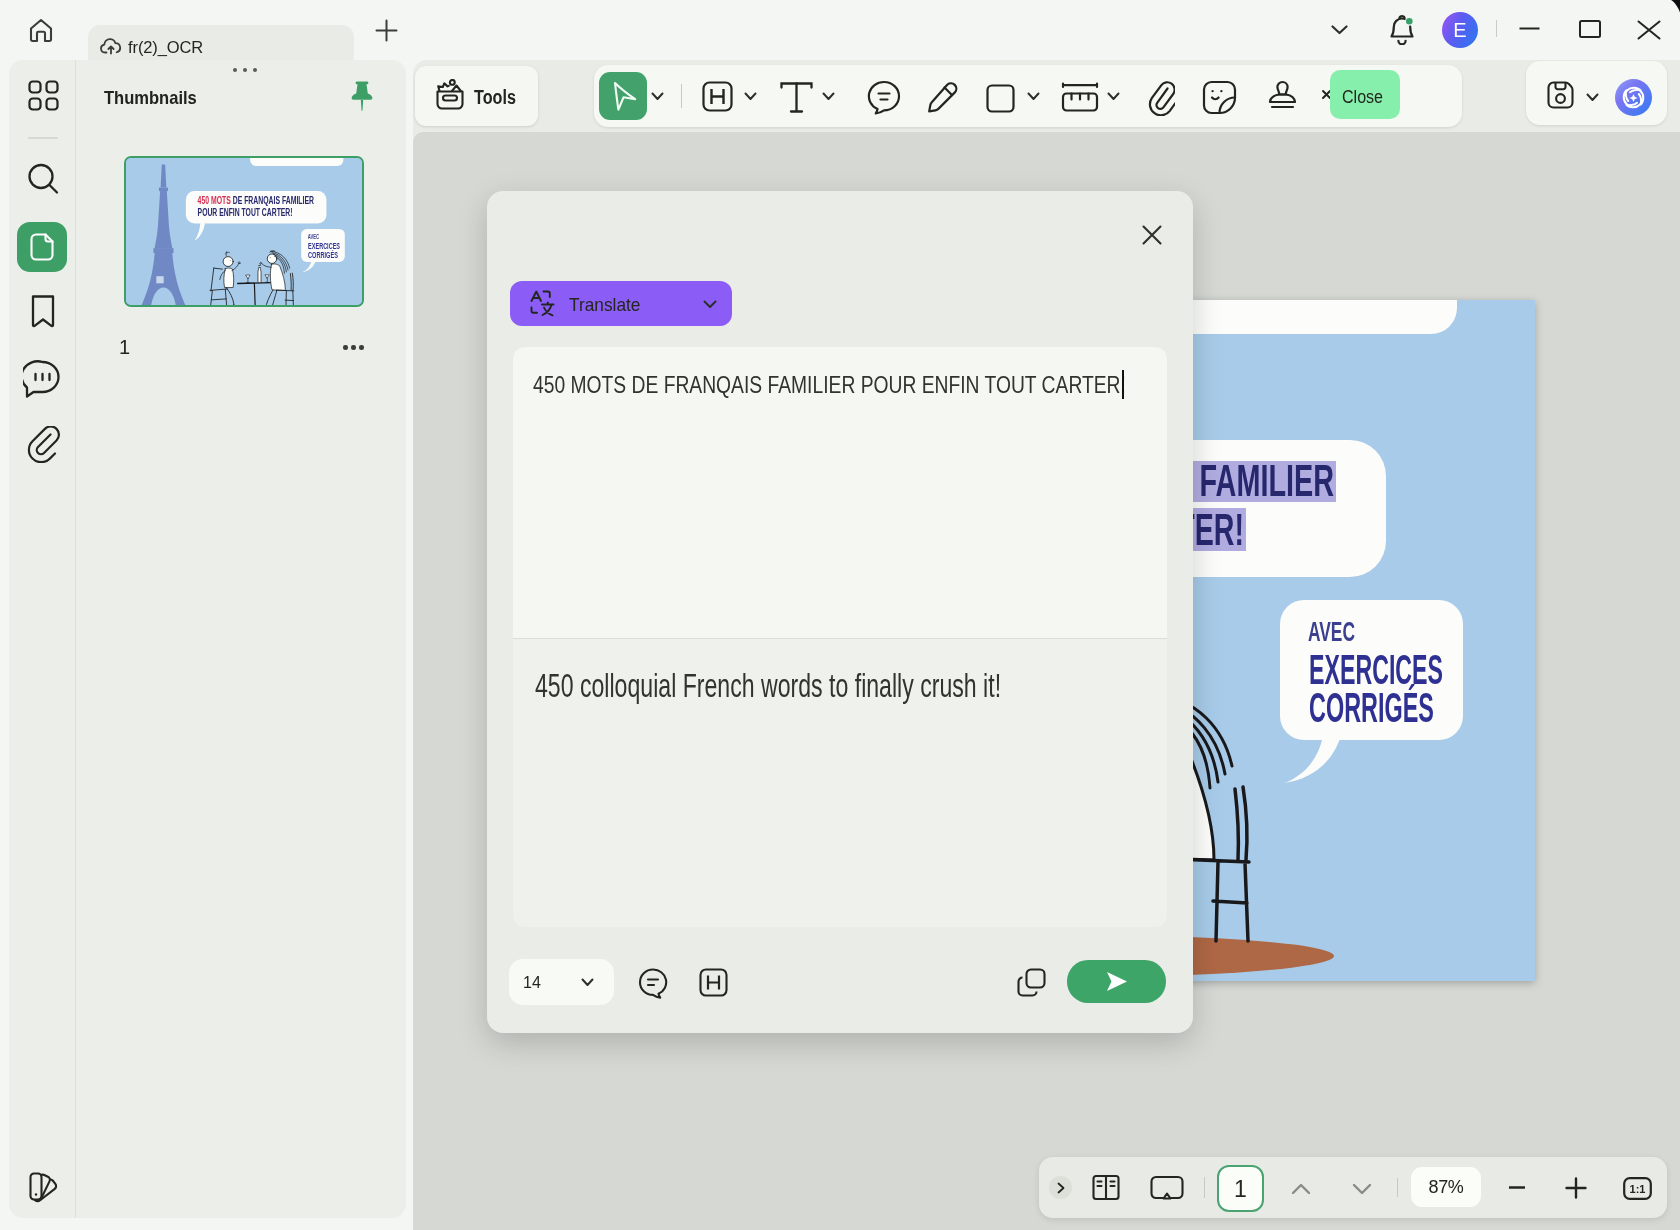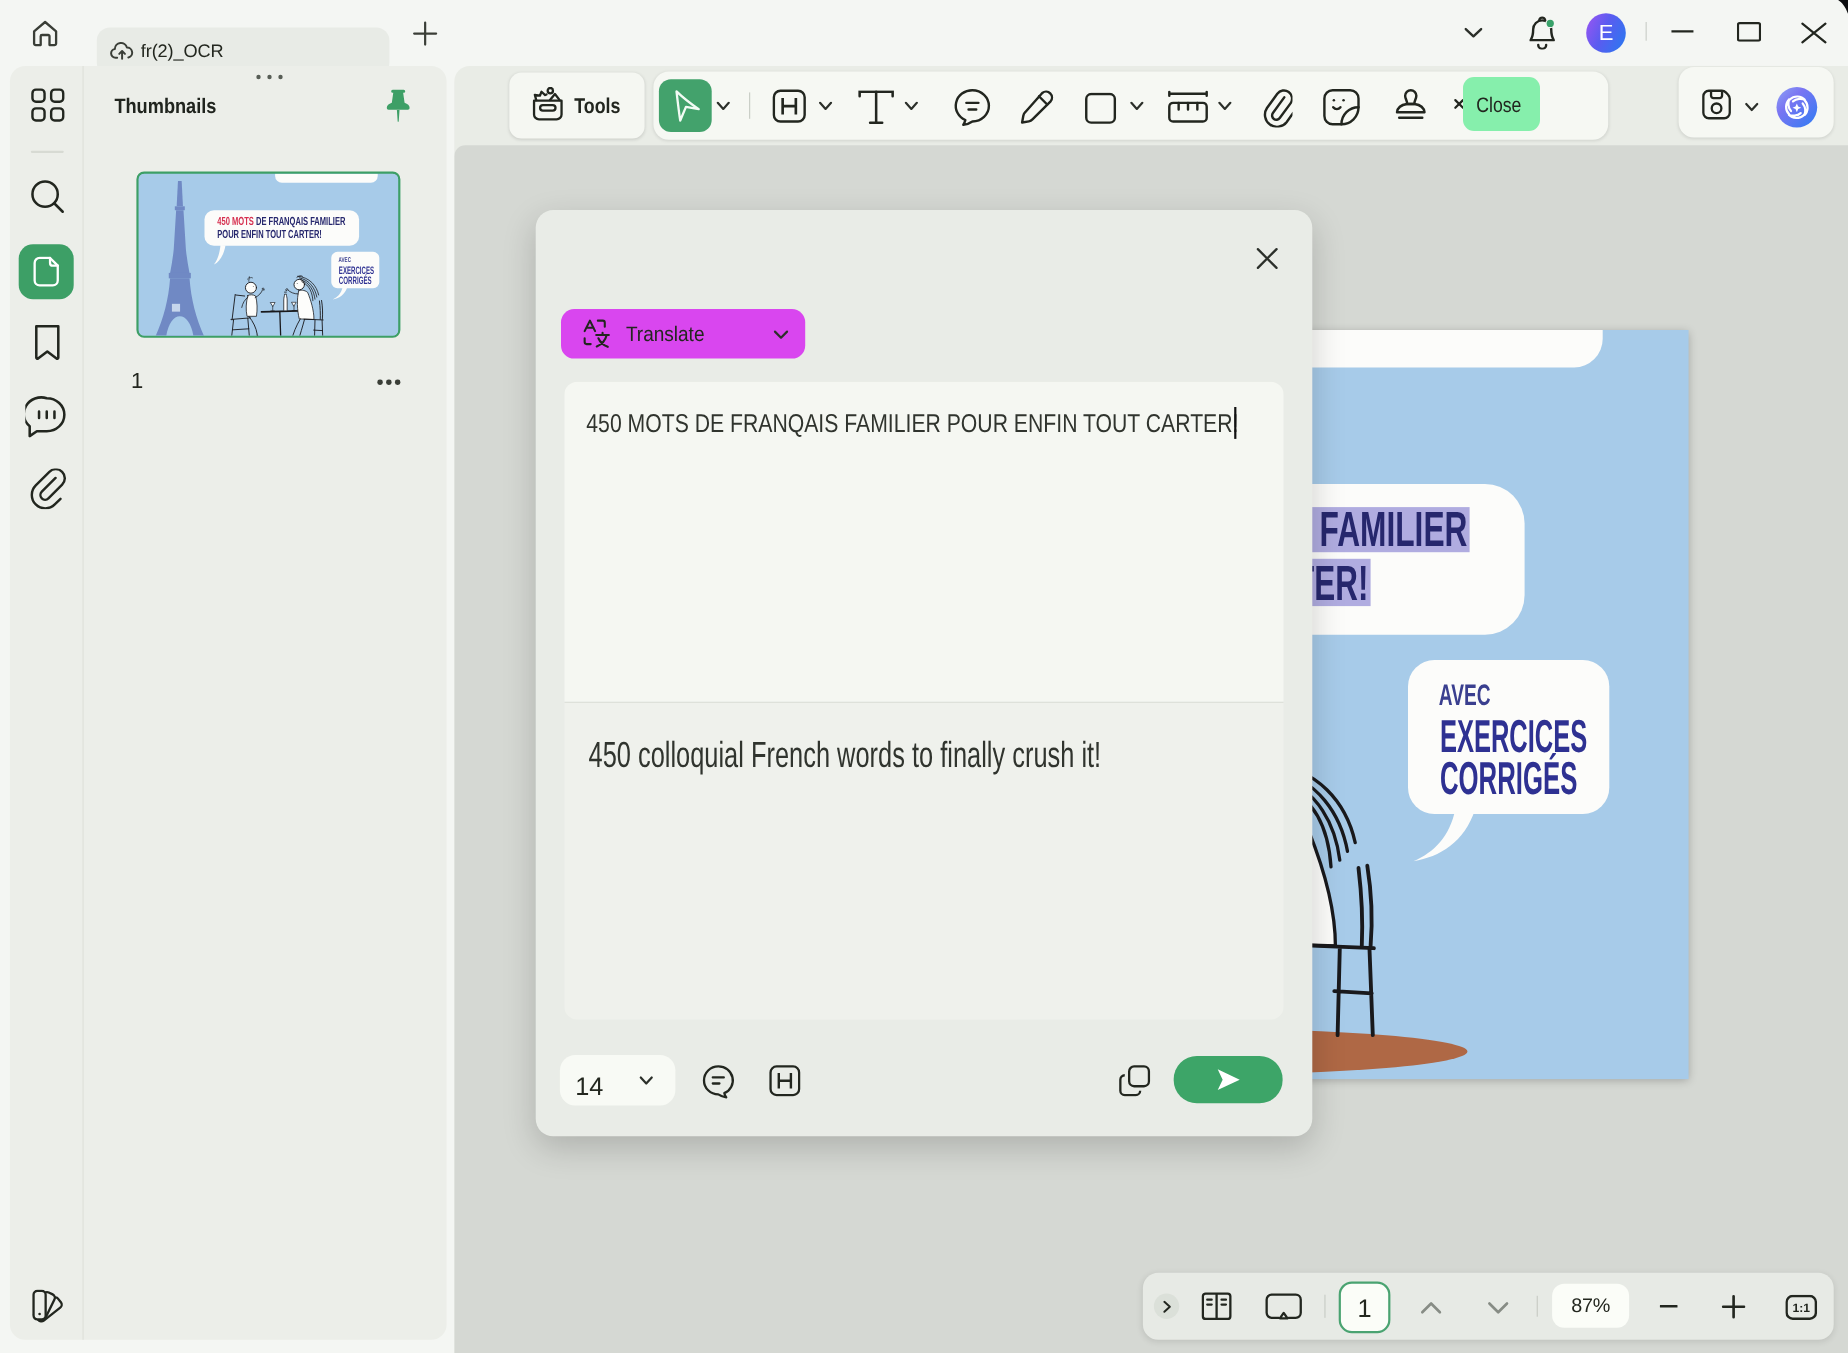--- a/index.html
+++ b/index.html
@@ -270,21 +270,21 @@
         <path d="M632 560 C624 590 616 616 608 643 M608 643 h-16" stroke-width="3.5"></path>
         <path d="M689 489 C692 514 693 538 692 560 M697 487 C701 512 702 536 700 560" stroke-width="3.5"></path>
         <path d="M630 559 L703 562 M672 562 L670 641 M699 563 L702 641 M667 601 L701 603" stroke-width="3.5"></path>
       </g>
 </g>
   </svg>
 </div>
 
 <div class="abs" id="toolbar" style="left:0;top:0;width:1680px;height:0;">
 
-  <div class="abs" style="left:415px;top:66px;width:123px;height:60px;background:#f5f7f2;border-radius:11px;box-shadow:0 1px 3px rgba(0,0,0,0.12);margin-left:48px;">
+  <div class="abs" style="left:415px;top:66px;width:123px;height:60px;background:#f5f7f2;border-radius:11px;box-shadow:0 1px 3px rgba(0,0,0,0.12);">
     <svg class="abs" style="left:20px;top:13px;" width="30" height="32" viewBox="0 0 30 32" fill="none" stroke="#22261f" stroke-width="2.1" stroke-linejoin="round" stroke-linecap="round">
       <path d="M2.5 12.5 H27.5 V25 a4.5 4.5 0 0 1 -4.5 4.5 H7 A4.5 4.5 0 0 1 2.5 25 Z"></path>
       <rect x="8" y="16.5" width="14" height="5" rx="2.5"></rect>
       <path d="M4.5 12 L3.2 7.2 L7.8 8.0 L9.3 4.4 L12.6 7.4 L13.8 6.9"></path>
       <path d="M17 12 L21.5 6.5 L25.8 12"></path>
       <circle cx="17.3" cy="3.4" r="2.4"></circle>
     </svg>
     <span class="abs" style="left:59px;top:20px;font-size:19.5px;font-weight:700;white-space:nowrap;transform:scaleX(0.83);transform-origin:0 0;color:#22261f;">Tools</span>
   </div>
 
@@ -390,21 +390,21 @@
     </div>
   </div>
 </div>
 
 <div class="abs" id="dialog" style="left:487px;top:191px;width:706px;height:842px;background:#e9ece7;border-radius:16px;box-shadow:0 10px 30px rgba(0,0,0,0.18);">
 
   <svg class="abs" style="left:655px;top:34px;" width="20" height="20" viewBox="0 0 20 20" stroke="#2c302b" stroke-width="2.1" stroke-linecap="round">
       <path d="M1.5 1.5 L18.5 18.5 M18.5 1.5 L1.5 18.5"></path>
     </svg>
 
-  <div class="abs" style="left:23px;top:90px;width:222px;height:45px;background:#d946ef;border-radius:12px;">
+  <div class="abs" style="left:23px;top:90px;width:222px;height:45px;background:#8b5cf6;border-radius:12px;">
     <svg class="abs" style="left:20px;top:9px;" width="26" height="27" viewBox="0 0 26 27" fill="none" stroke="#22261f" stroke-width="1.9" stroke-linecap="round" stroke-linejoin="round">
       <path d="M1.5 11 L6.3 1.5 L11 11 M3 8 h6.6"></path>
       <path d="M13.5 1.5 h4.5 a1.8 1.8 0 0 1 1.8 1.8 V7"></path>
       <path d="M1.5 17.5 V21 a1.8 1.8 0 0 0 1.8 1.8 H7"></path>
       <path d="M12 14.5 h11.5 M17.8 12.5 v2 M21.5 14.5 c-1 4.5 -4.5 8.5 -9 10.5 M14 17.5 c1.5 3.5 5 6.5 8.5 7.8"></path>
     </svg>
     <span class="abs" style="left:59px;top:13px;font-size:19px;white-space:nowrap;transform:scaleX(0.91);transform-origin:0 0;color:#23271f;">Translate</span>
     <svg class="abs" style="left:193px;top:19px;" width="14" height="9" viewBox="0 0 14 9" fill="none" stroke="#2c302a" stroke-width="2" stroke-linecap="round" stroke-linejoin="round">
         <path d="M1.5 1.5 L7 7 L12.5 1.5"></path>
       </svg>
@@ -413,21 +413,21 @@
 
   <div class="abs" style="left:26px;top:156px;width:654px;height:580px;border-radius:12px;overflow:hidden;">
     <div class="abs" style="left:0;top:0;width:654px;height:291px;background:#f5f7f2;"></div>
     <div class="abs" style="left:0;top:291px;width:654px;height:289px;background:#eff1ec;border-top:1px solid #dcdfd9;"></div>
     <span class="abs" style="left:20px;top:25px;font-size:23.5px;white-space:nowrap;transform:scaleX(0.82);transform-origin:0 0;color:#30342e;">450 MOTS DE FRANQAIS FAMILIER POUR ENFIN TOUT CARTER!</span>
     <span class="abs" id="caret" style="left:609px;top:23px;width:2px;height:29px;background:#111;"></span>
     <span class="abs" style="left:22px;top:320px;font-size:33px;white-space:nowrap;transform:scaleX(0.70);transform-origin:0 0;color:#30342e;">450 colloquial French words to finally crush it!</span>
   </div>
 
   <div class="abs" style="left:22px;top:768px;width:105px;height:46px;background:#f8faf5;border-radius:14px;">
-    <span class="abs" style="left:14px;top:15px;font-size:23px;color:#23271f;">14</span>
+    <span class="abs" style="left:14px;top:15px;font-size:16px;color:#23271f;">14</span>
     <svg class="abs" style="left:72px;top:19px;" width="13" height="9" viewBox="0 0 13 9" fill="none" stroke="#2c302a" stroke-width="2" stroke-linecap="round" stroke-linejoin="round">
         <path d="M1.5 1.5 L6.5 7 L11.5 1.5"></path>
       </svg>
   </div>
   <svg class="abs" style="left:150px;top:777px;" width="31" height="31" viewBox="0 0 31 31" fill="none" stroke="#22261f" stroke-width="2.1" stroke-linecap="round" stroke-linejoin="round">
     <path d="M16 1.5 a13 12.7 0 1 0 0 25.4 c2.2 1.5 4.5 2.4 7.2 2.7 c-0.9 -1.4 -1.4 -2.6 -1.7 -3.8 A13 12.7 0 0 0 16 1.5 Z"></path>
     <path d="M11 11.5 h10 M11 17 h6"></path>
   </svg>
   <svg class="abs" style="left:212px;top:777px;" width="29" height="29" viewBox="0 0 29 29" fill="none" stroke="#22261f">
     <rect x="1.5" y="1.5" width="26" height="26" rx="5.5" stroke-width="2.1"></rect>

